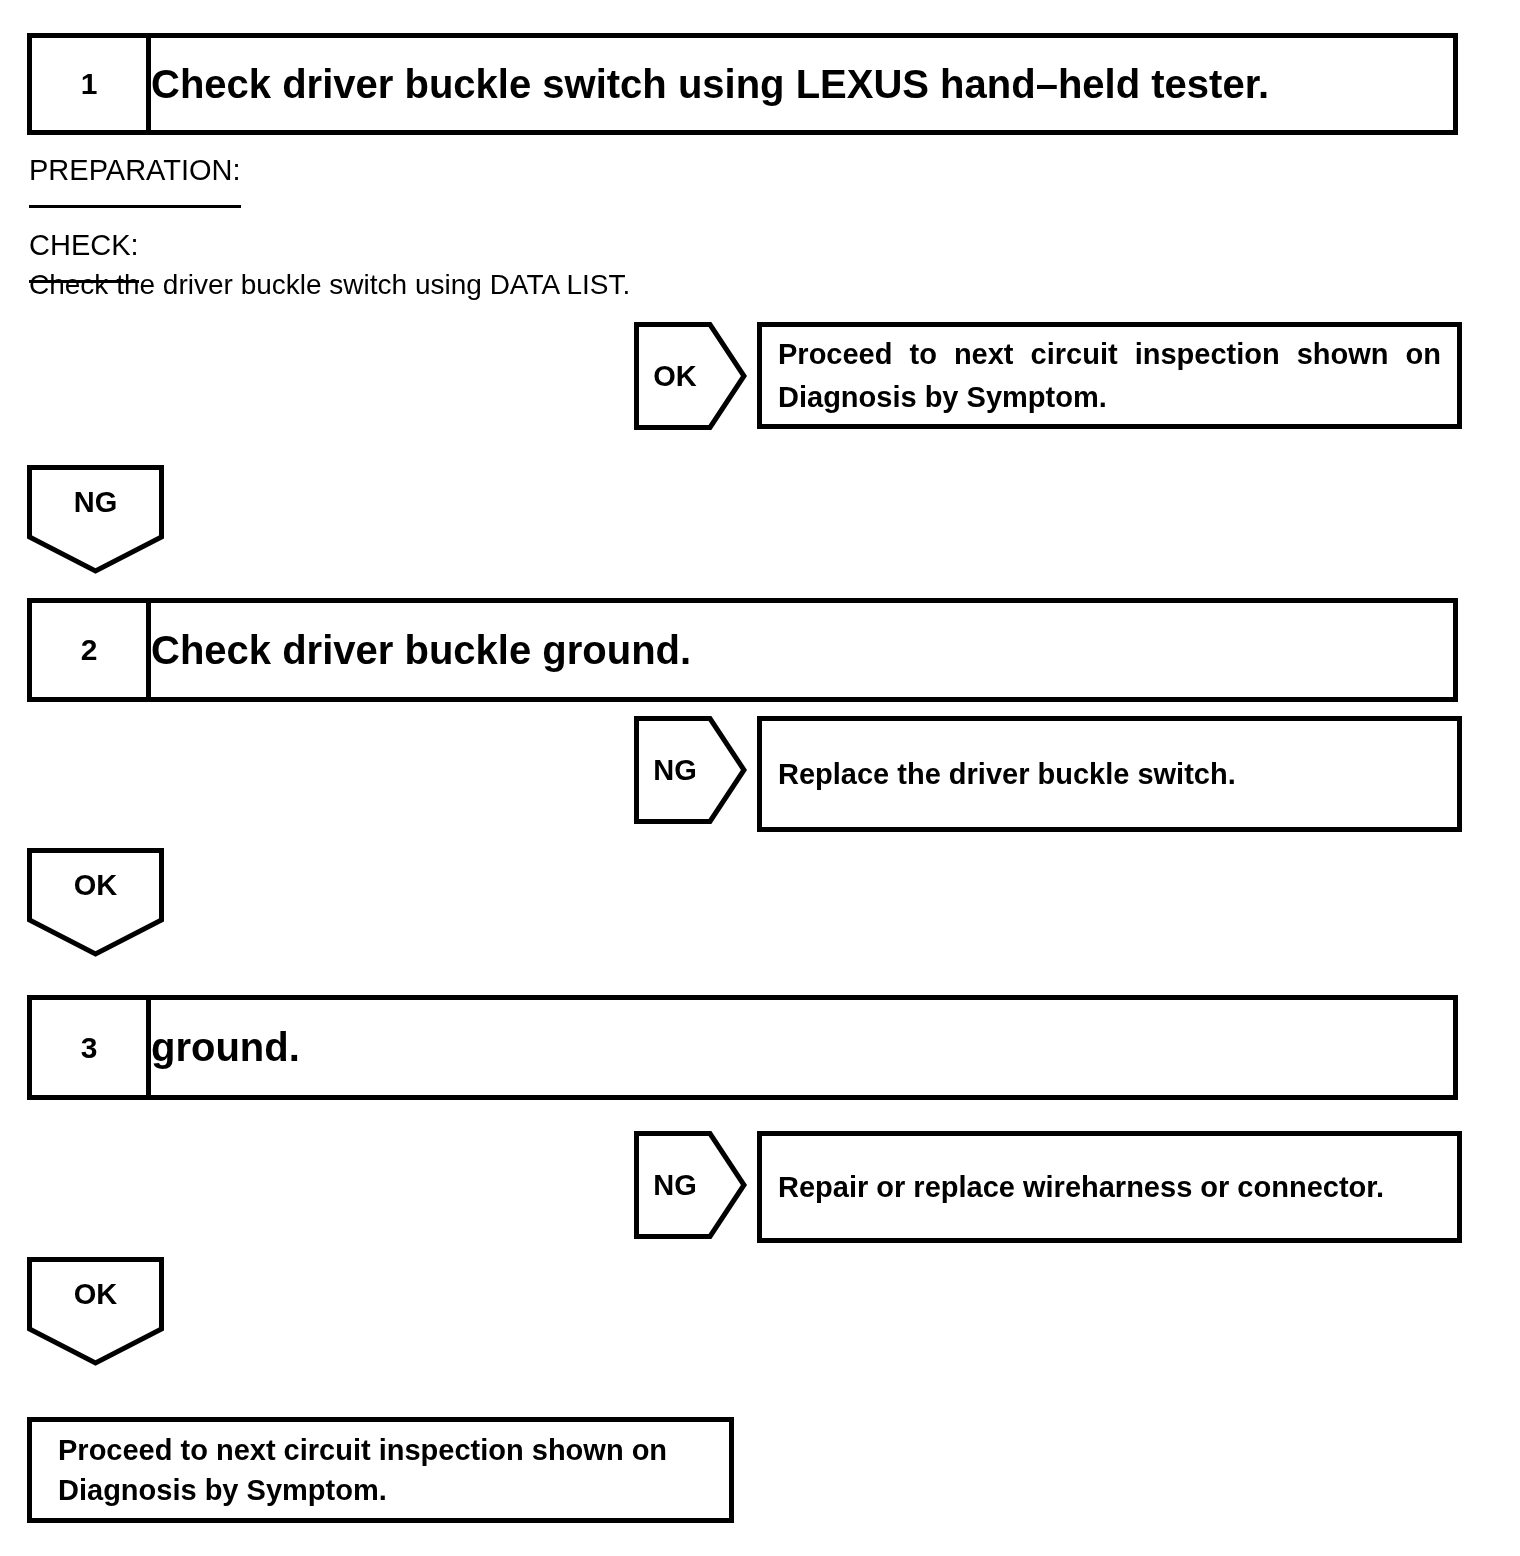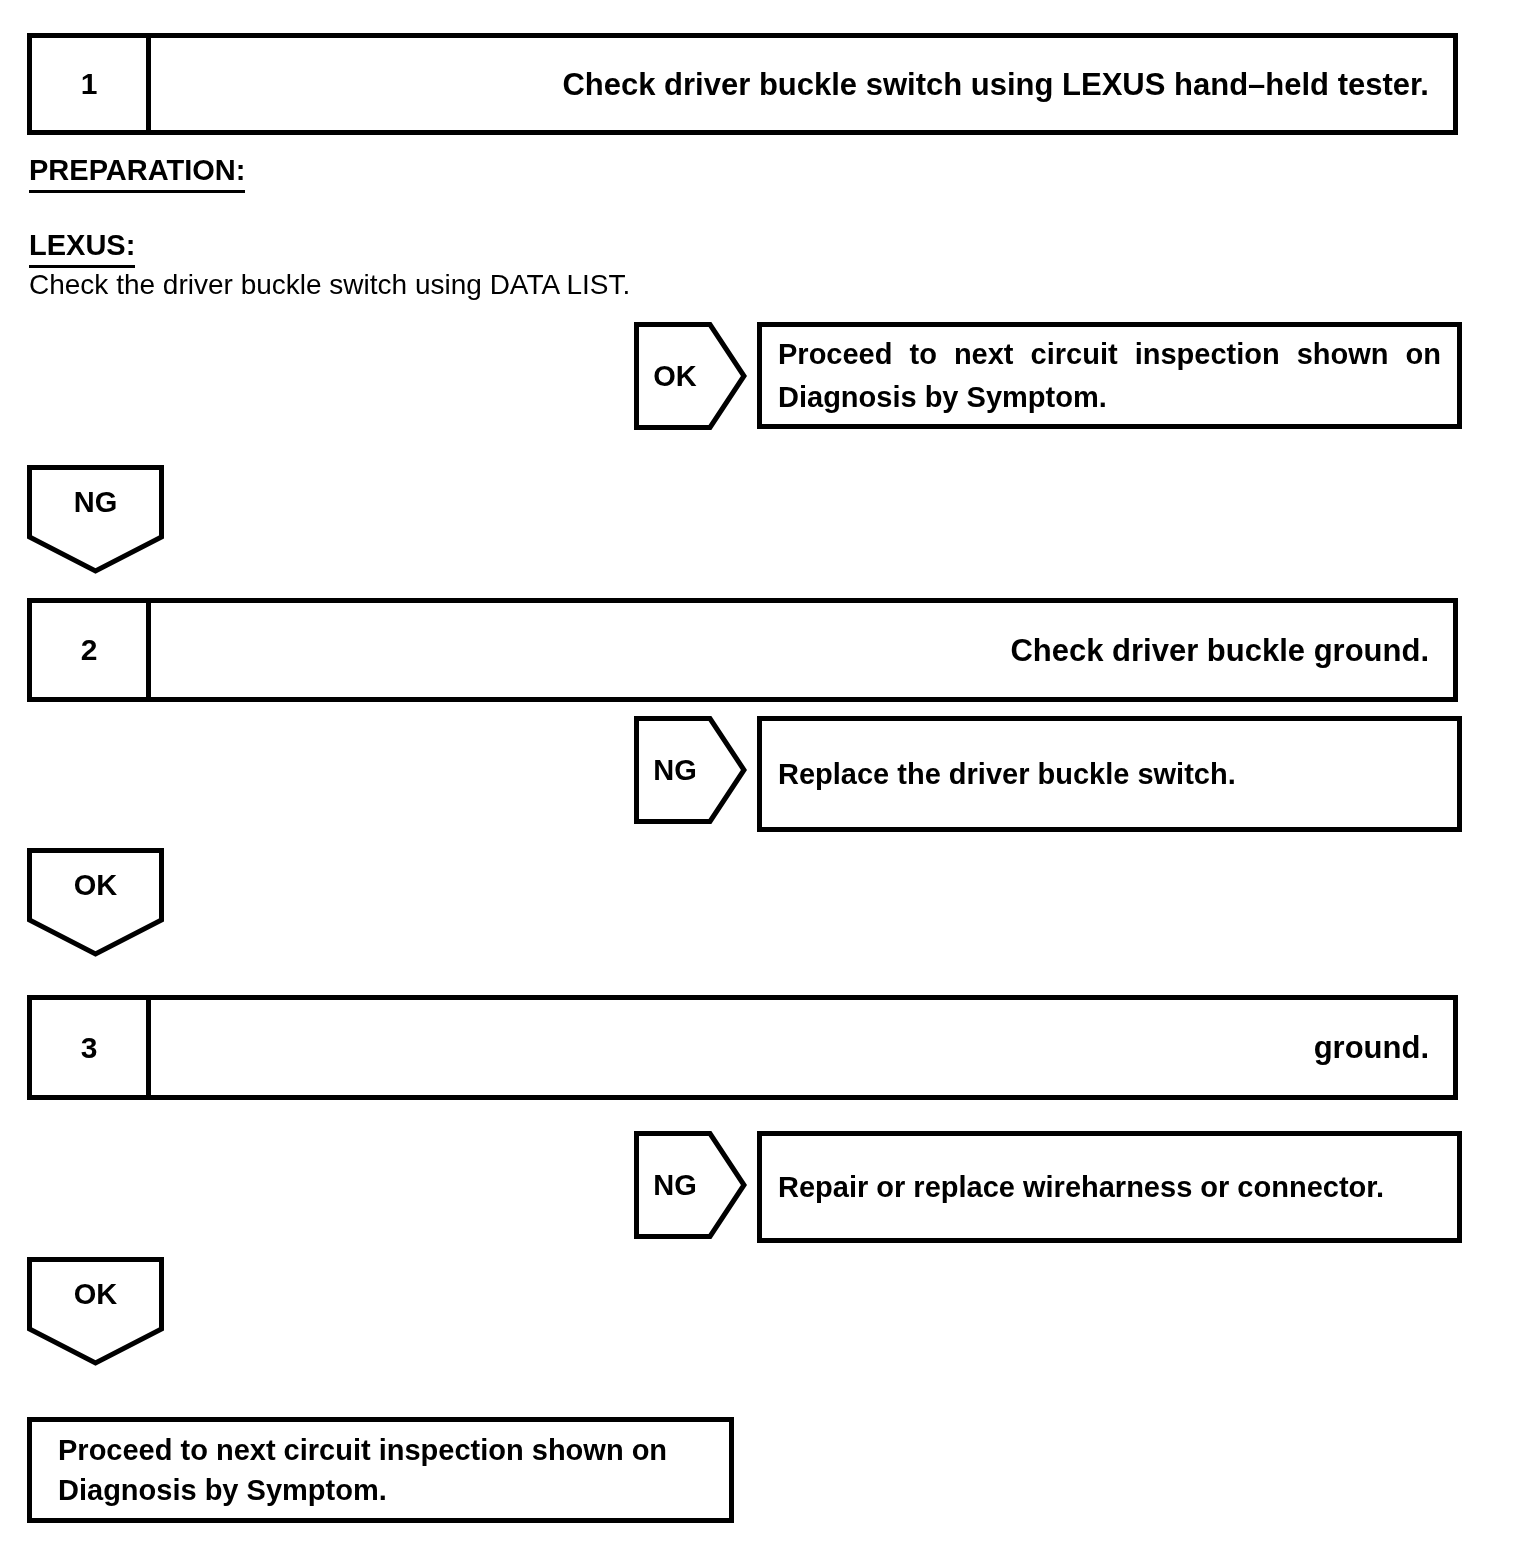--- a/index.html
+++ b/index.html
@@ -32,35 +32,34 @@
     font-size: 30px;
     flex: none;
   }
   .step-title {
     flex: 1;
     display: flex;
     flex-direction: column;
     justify-content: center;
     padding: 6px 24px 6px 0;
     font-weight: bold;
-    font-size: 31px;
+    font-size: 40px;
     line-height: 39px;
-    text-align: right;
   }
   #step1 { top: 33px;  height: 102px; }
   #step2 { top: 598px; height: 104px; }
   #step3 { top: 995px; height: 105px; }
 
   
   .txt { position: absolute; left: 29px; white-space: nowrap; }
   .txt-label {
-    font-weight: bold;
+    font-weight: normal;
     font-size: 29px;
     border-bottom: 3px solid #000;
-    padding-bottom: 3px;
+    padding-bottom: 18px;
     display: inline-block;
   }
   .txt-body { font-size: 28px; font-weight: normal; }
   #prep-label  { top: 154px; }
   #prep-text   { top: 194px; }
   #check-label { top: 229px; }
   #check-text  { top: 269px; }
 
   
   .r-arrow {
@@ -155,21 +154,21 @@
     </div>
     <div class="step-title">
       <div>Check driver buckle switch using LEXUS hand–held tester.</div>
     </div>
   </div>
 
   <div class="txt" id="prep-label">
     <span class="txt-label">PREPARATION:</span>
   </div>
   <div class="txt" id="check-label">
-    <span class="txt-label">LEXUS:</span>
+    <span class="txt-label">CHECK:</span>
   </div>
   <div class="txt txt-body" id="check-text">Check the driver buckle switch using DATA LIST.</div>
 
   <div class="r-arrow" id="arrow1">
     <svg width="113" height="108" viewBox="0 0 113 108">
       <polygon points="2.5,2.5 76,2.5 110,54 76,105.5 2.5,105.5" fill="#ffffff" stroke="#000000" stroke-width="5"></polygon>
     </svg>
     <span class="cond">OK</span>
   </div>
   <div class="action-box" id="abox1">

